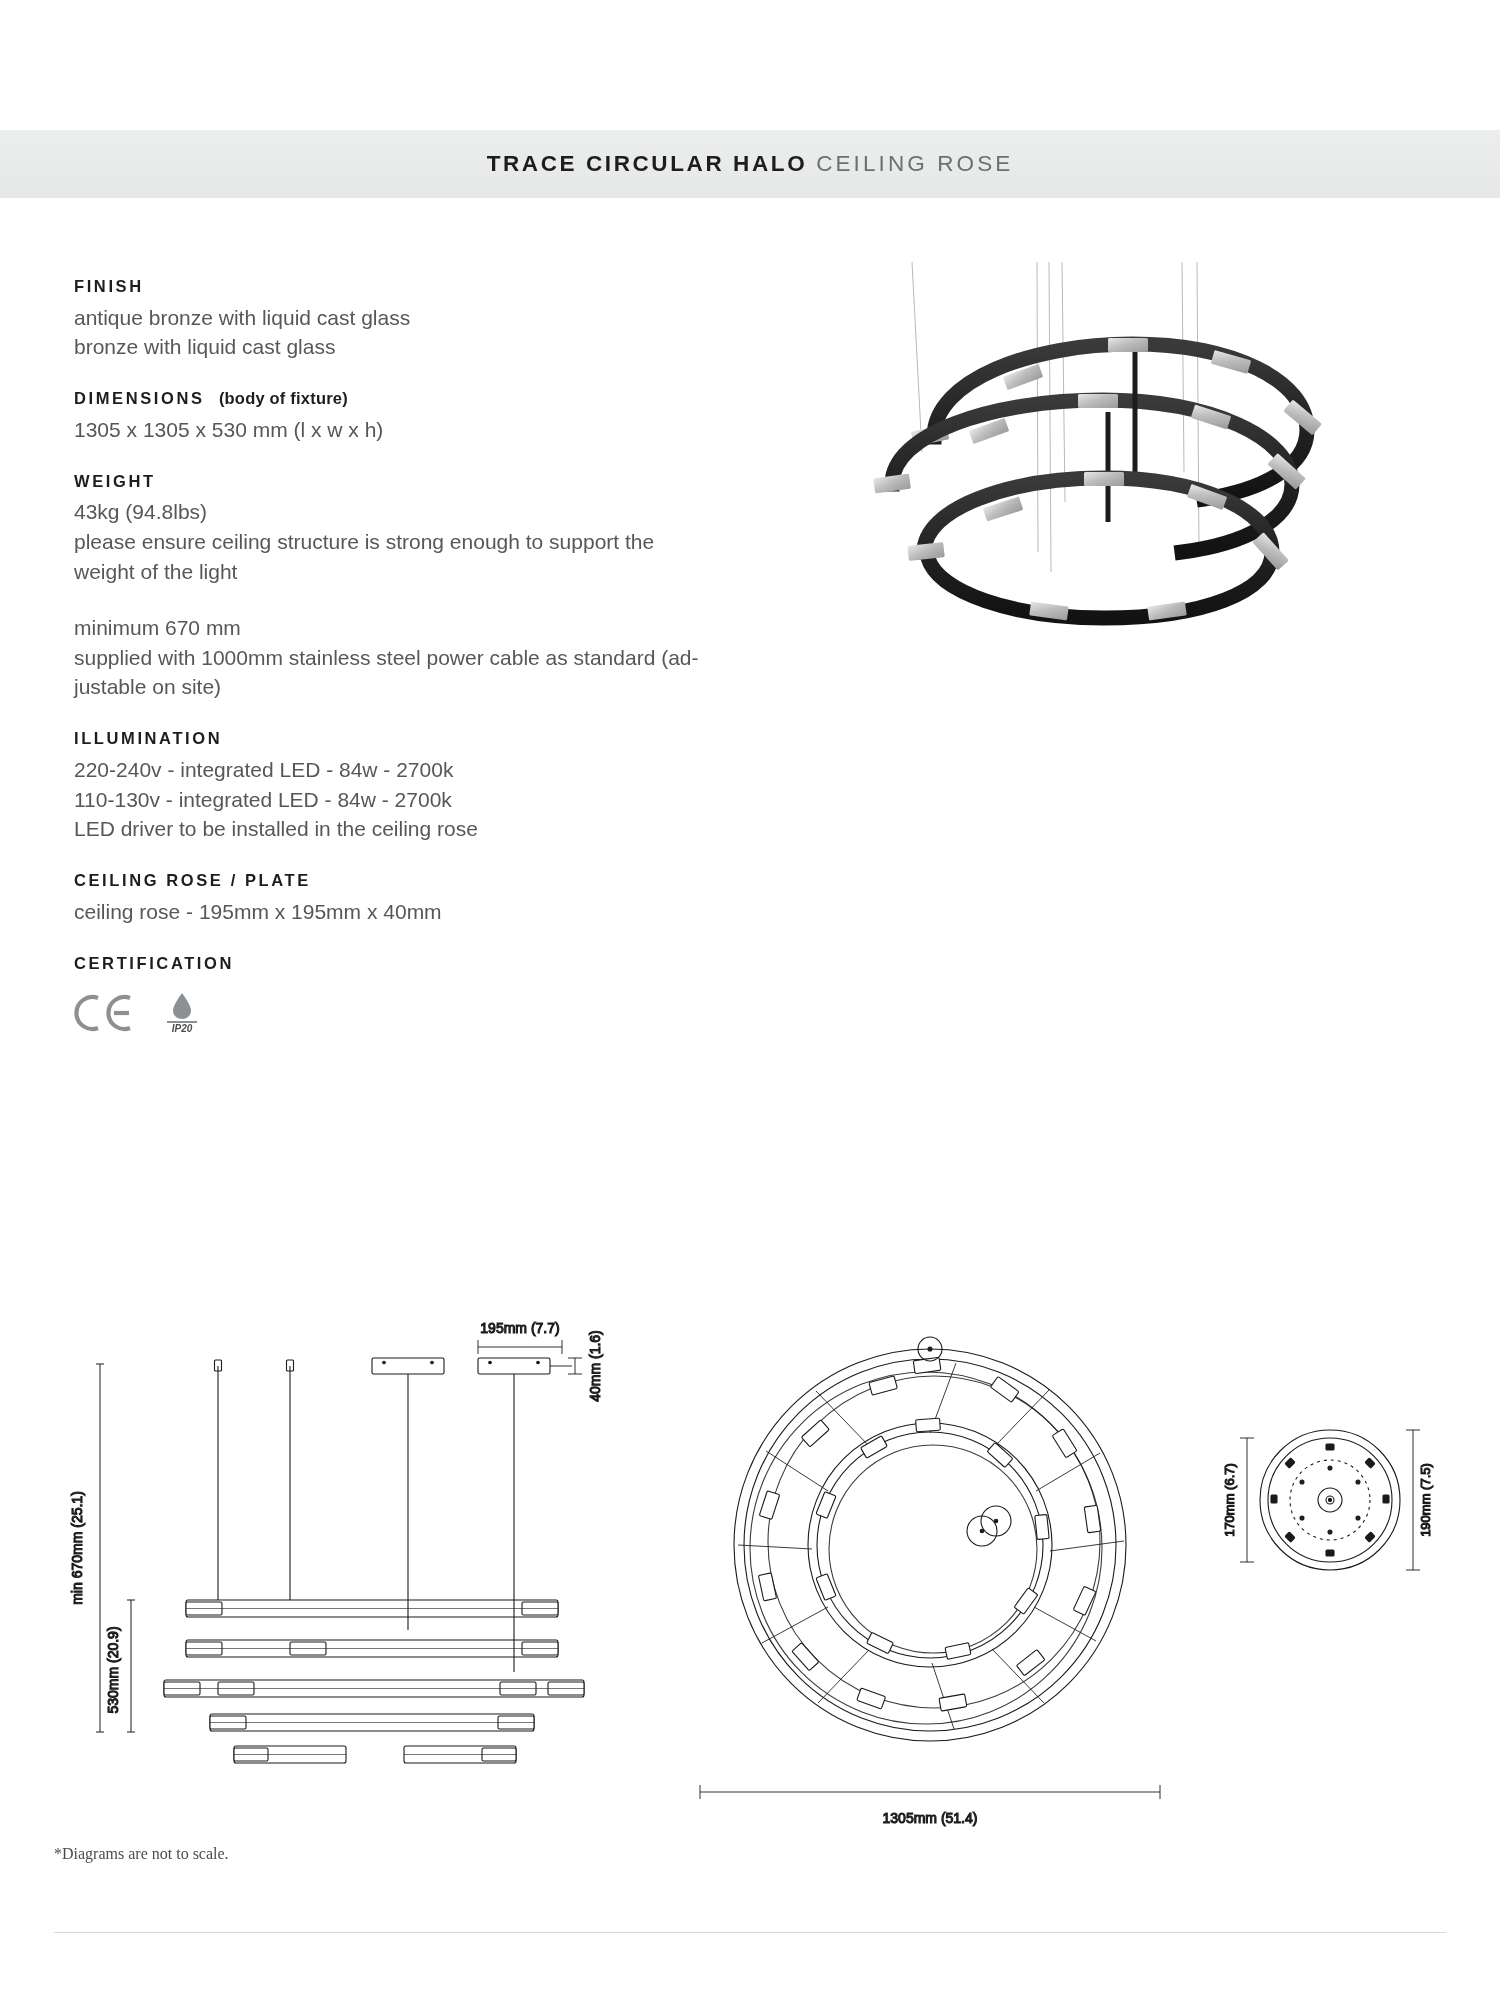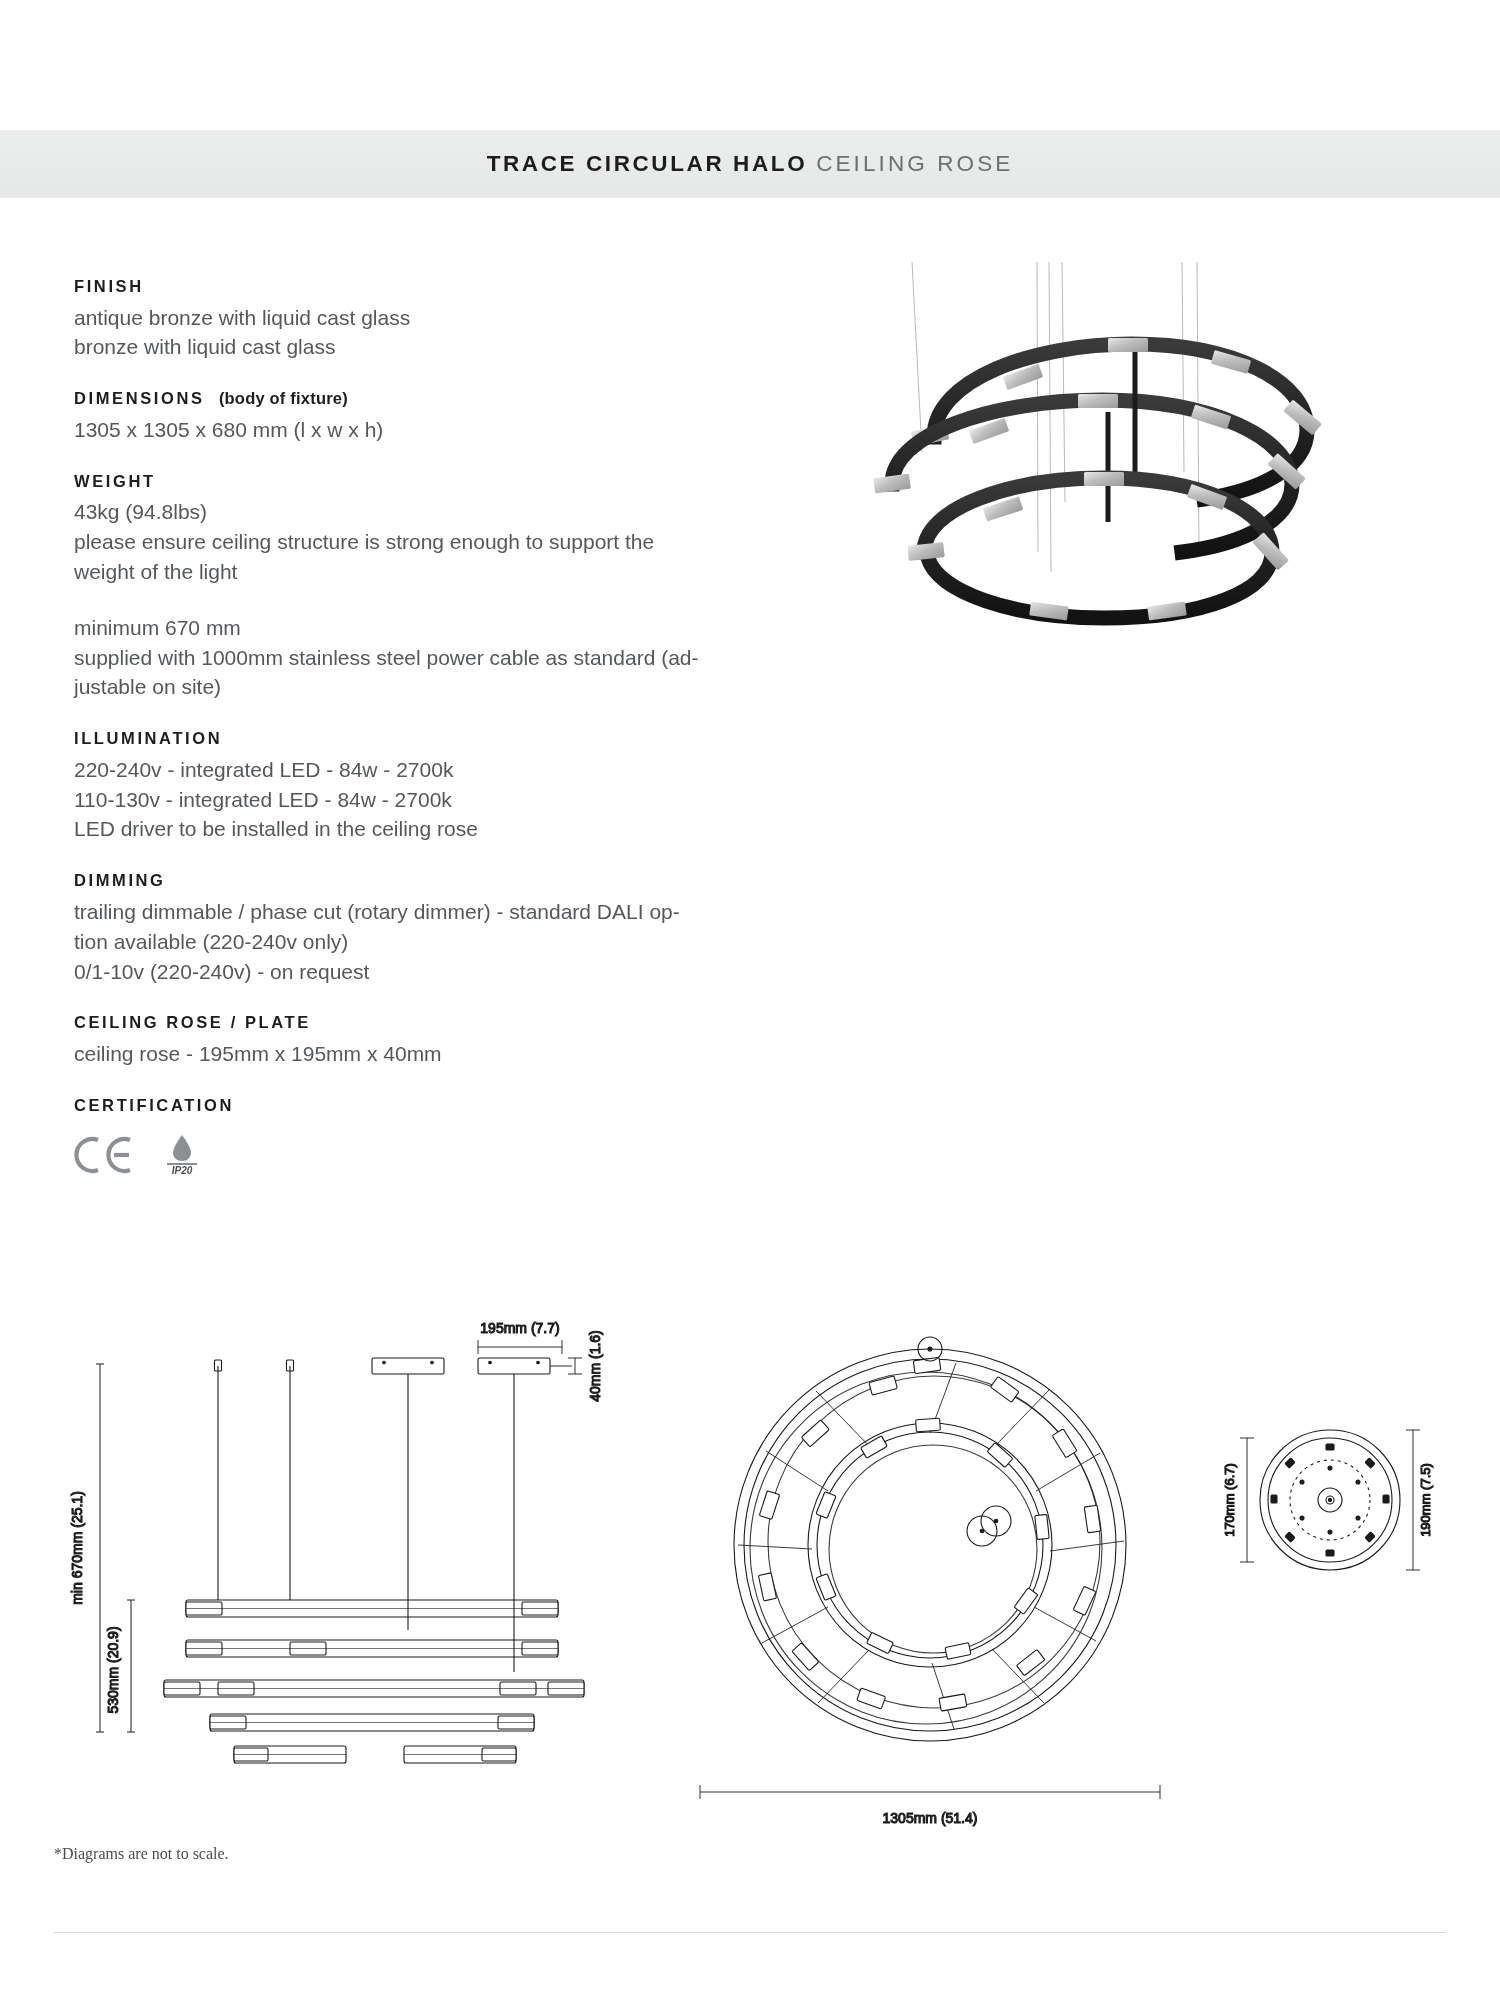--- a/index.html
+++ b/index.html
@@ -143,21 +143,21 @@
   <div class="spec-col">
 
     <div class="spec-block">
       <div class="spec-h">FINISH</div>
       <p class="spec-line">antique bronze with liquid cast glass</p>
       <p class="spec-line">bronze with liquid cast glass</p>
     </div>
 
     <div class="spec-block">
       <div class="spec-h"><span>DIMENSIONS</span><span>&nbsp;&nbsp;</span><span class="paren">(body of fixture)</span></div>
-      <p class="spec-line">1305 x 1305 x 680 mm (l x w x h)</p>
+      <p class="spec-line">1305 x 1305 x 530 mm (l x w x h)</p>
     </div>
 
     <div class="spec-block">
       <div class="spec-h">WEIGHT</div>
       <p class="spec-line">43kg (94.8lbs)</p>
       <p class="spec-line">please ensure ceiling structure is strong enough to support the</p>
       <p class="spec-line">weight of the light</p>
     </div>
 
     <div class="spec-block">
@@ -166,26 +166,20 @@
       <p class="spec-line">justable on site)</p>
     </div>
 
     <div class="spec-block">
       <div class="spec-h">ILLUMINATION</div>
       <p class="spec-line">220-240v - integrated LED - 84w - 2700k</p>
       <p class="spec-line">110-130v - integrated LED - 84w - 2700k</p>
       <p class="spec-line">LED driver to be installed in the ceiling rose</p>
     </div>
 
-    <div class="spec-block">
-      <div class="spec-h">DIMMING</div>
-      <p class="spec-line">trailing dimmable / phase cut (rotary dimmer) - standard DALI op-</p>
-      <p class="spec-line">tion available (220-240v only)</p>
-      <p class="spec-line">0/1-10v (220-240v) - on request</p>
-    </div>
 
     <div class="spec-block">
       <div class="spec-h">CEILING ROSE / PLATE</div>
       <p class="spec-line">ceiling rose - 195mm x 195mm x 40mm</p>
     </div>
 
     <div class="spec-block">
       <div class="spec-h">CERTIFICATION</div>
       <div class="cert-icons">
         <svg class="ce-mark" width="62" height="40" viewBox="0 0 62 40">

